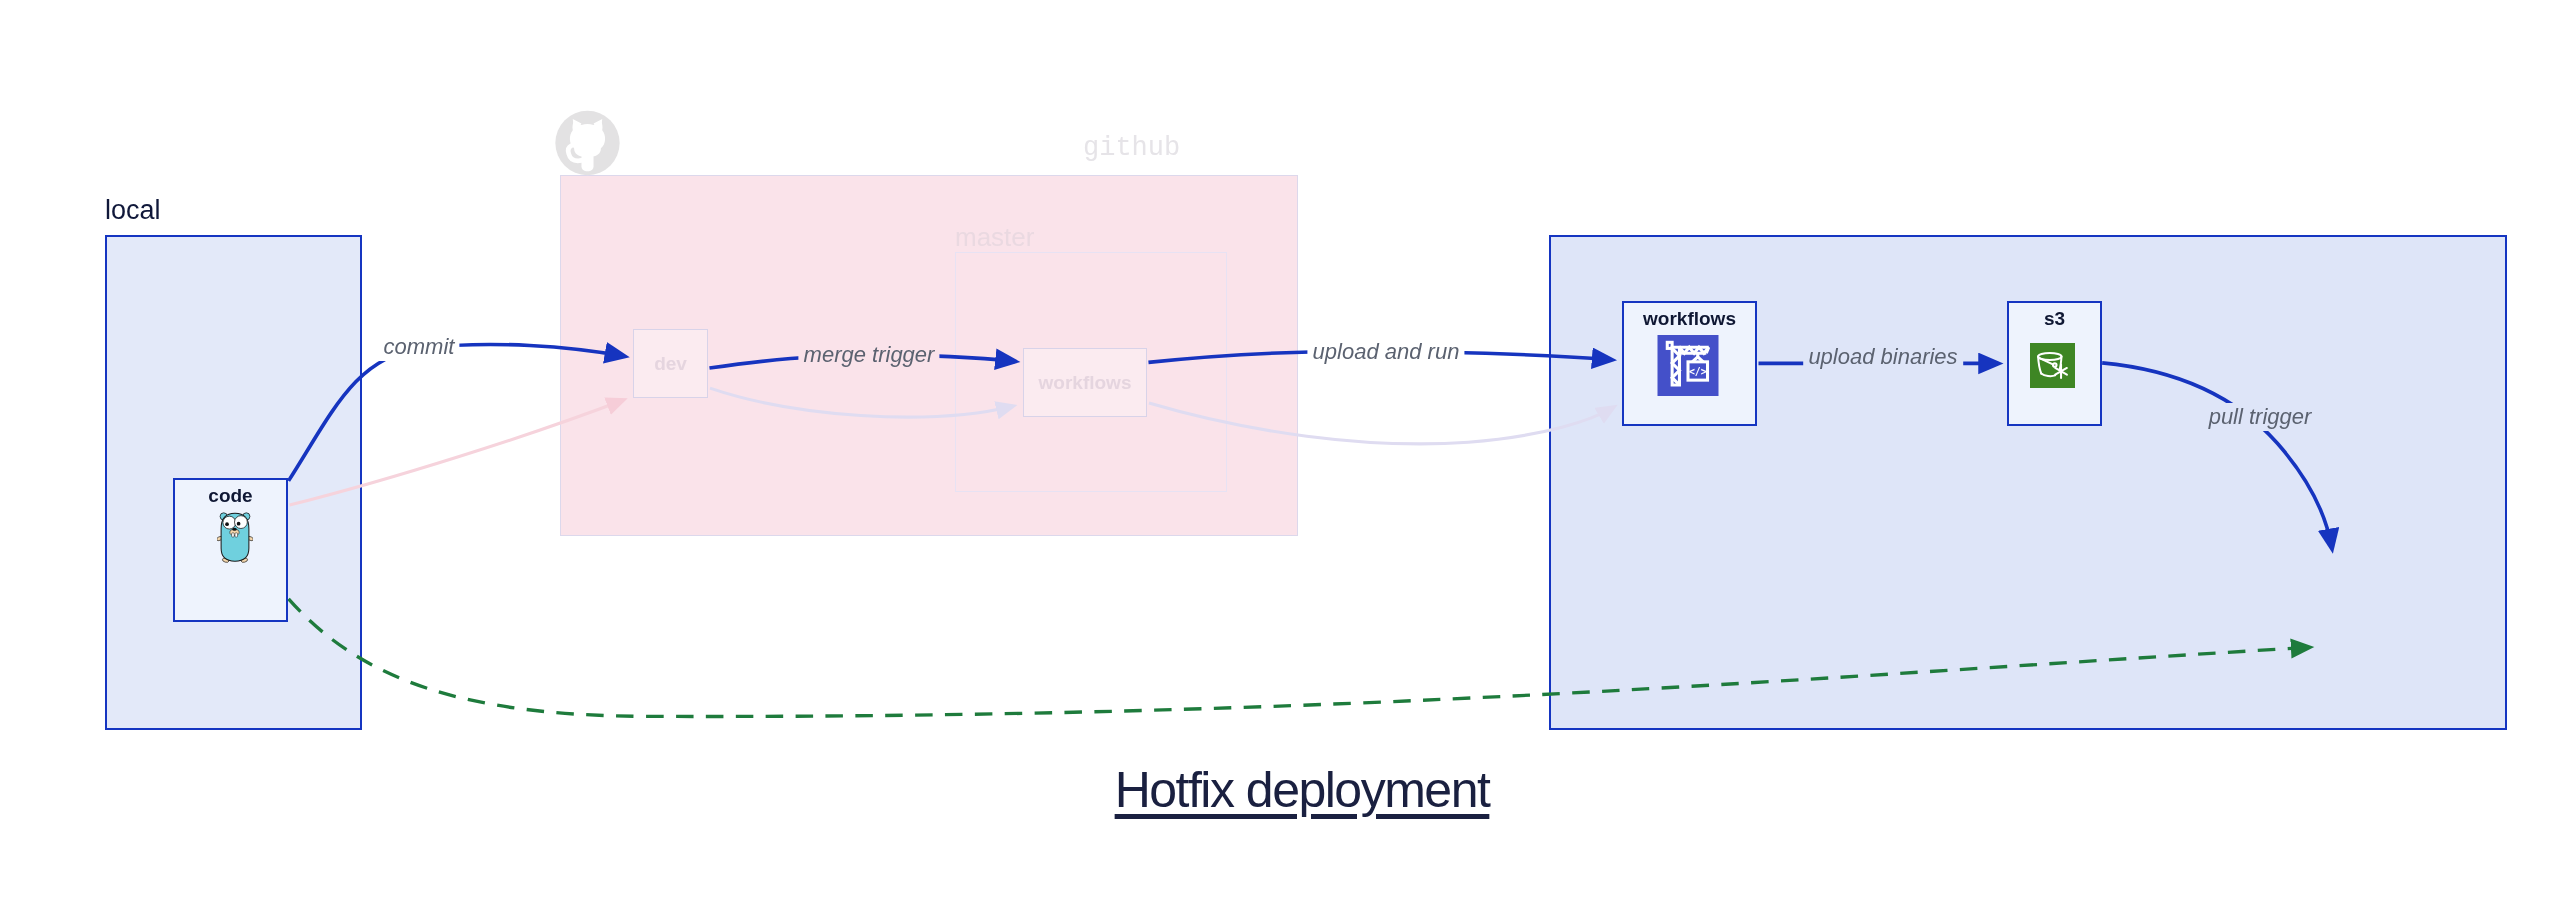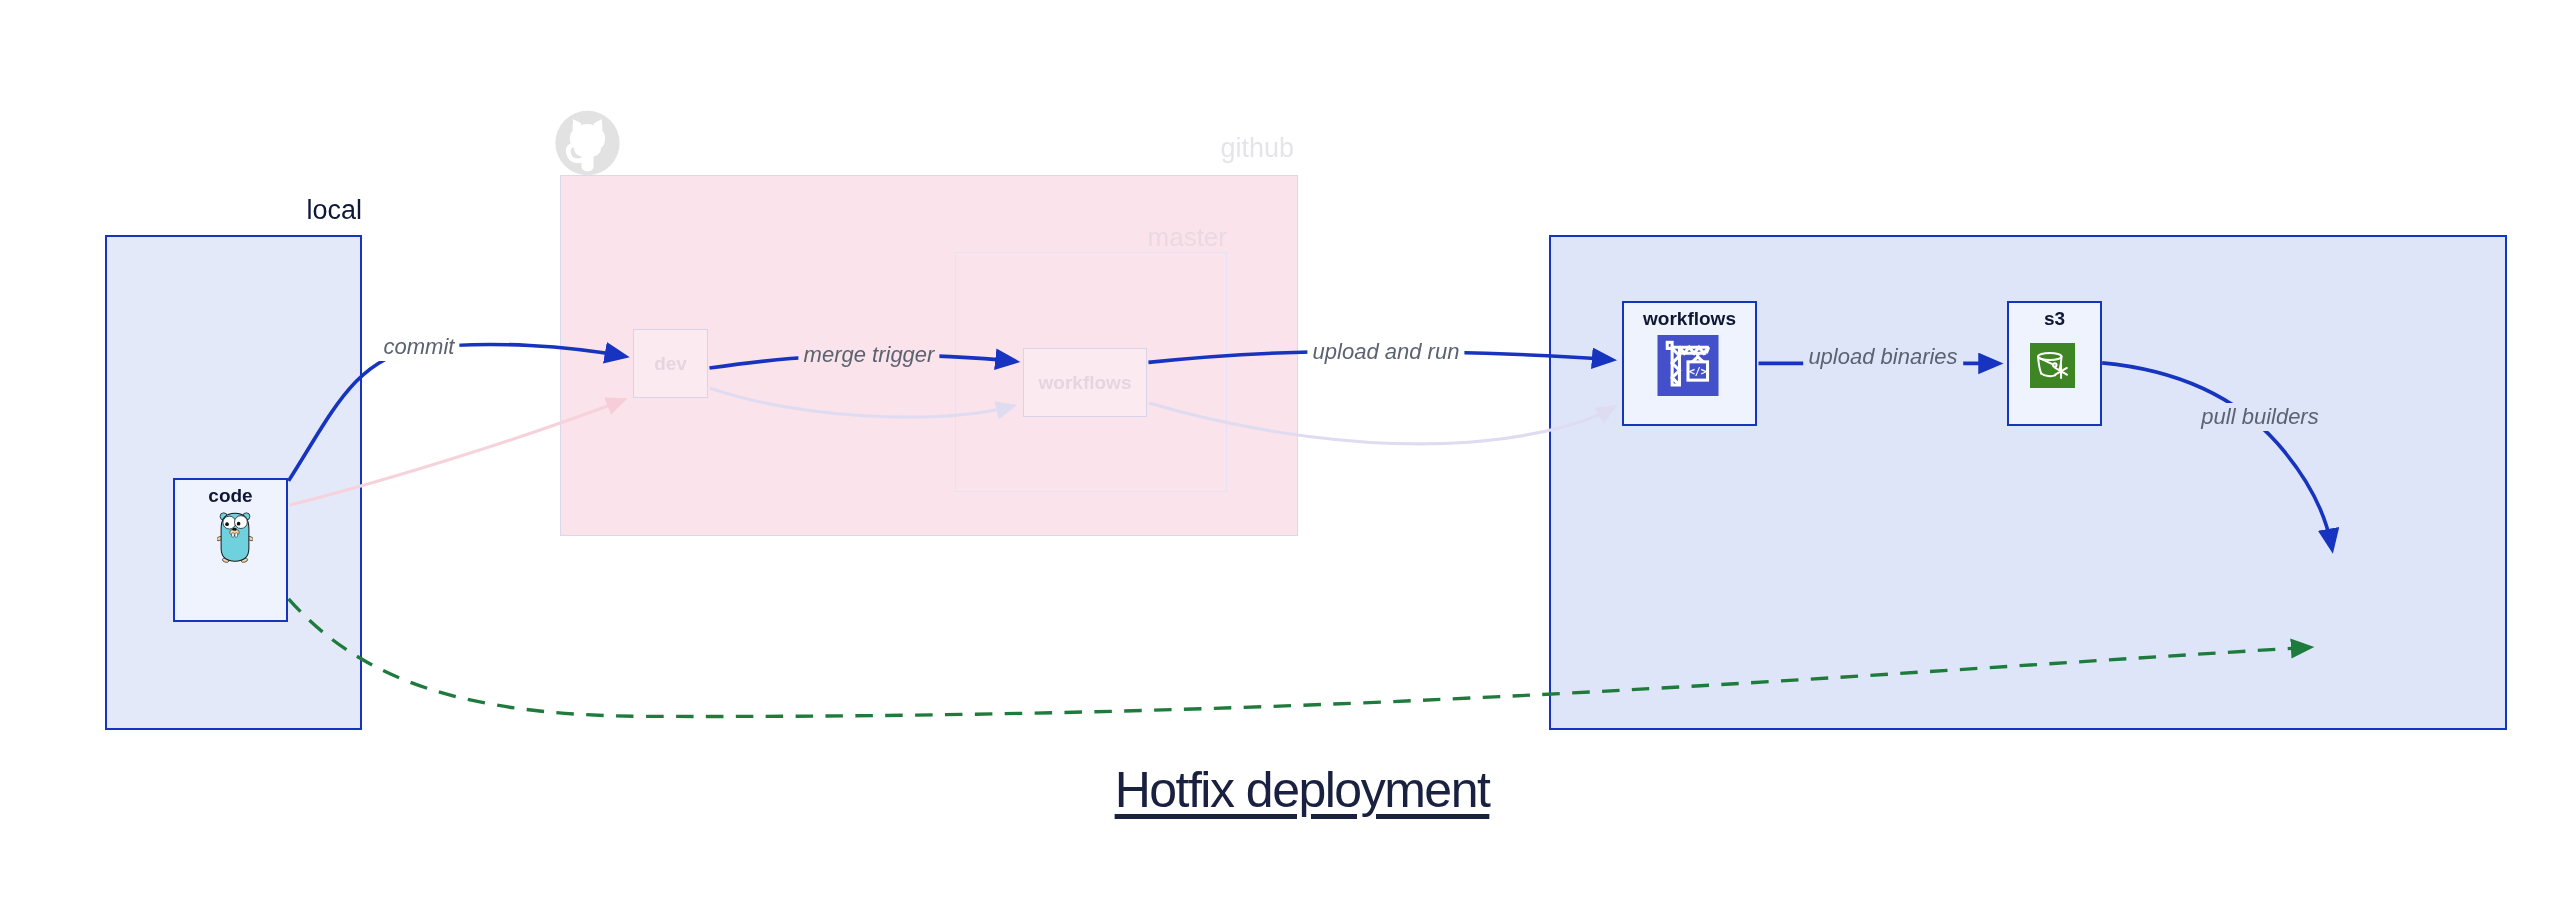--- a/index.html
+++ b/index.html
@@ -17,23 +17,23 @@
   .c-local{left:105px;top:235px;width:257px;height:495px;
            background:#e3e9f9;border:2.6px solid #1535c1;}
   .c-github{left:560px;top:175px;width:738px;height:361px;
             background:#fae3ea;border:1.5px solid #dcd8ec;}
   .c-master{left:955px;top:252px;width:272px;height:240px;
             background:transparent;border:1.5px solid #e7e2f3;}
   .c-aws{left:1549px;top:235px;width:958px;height:495px;
          background:#dee5f8;border:2.6px solid #1535c1;}
 
   
-  .c-lbl{font-size:27px;color:#10183a;text-align:right;}
+  .c-lbl{font-size:27px;color:#10183a;text-align:left;}
   .l-local{left:105px;top:195px;width:257px;}
-  .l-github{left:1083px;top:133px;width:211px;text-align:right;color:#e6e4e8;}
+  .l-github{left:1083px;top:133px;width:211px;text-align:left;color:#e6e4e8;font-family:Liberation Mono, monospace;}
   .l-master{left:955px;top:222px;width:272px;font-size:26px;color:#ead9e1;}
   .l-aws{left:1549px;top:195px;width:958px;}
 
   
   .node{border:2.1px solid #1535c1;background:#eef3fd;}
   .n-code{left:173px;top:478px;width:115px;height:144px;}
   .n-builders{left:1622px;top:301px;width:135px;height:125px;}
   .n-s3{left:2007px;top:301px;width:95px;height:125px;}
   .n-ec2{left:2328px;top:559px;width:98px;height:123px;}
   .n-dev{left:633px;top:329px;width:75px;height:69px;
@@ -192,18 +192,18 @@
         <path d="M 69 48 L 69 78 M 56 55.5 L 82 70.5 M 82 55.5 L 56 70.5"></path>
       </g>
     </svg>
   </div>
 
 
   <div class="lbl e-lbl on-white e-commit">commit</div>
   <div class="lbl e-lbl on-pink e-merge">merge trigger</div>
   <div class="lbl e-lbl on-white e-uploadrun">upload and run</div>
   <div class="lbl e-lbl on-aws e-uploadbin">upload binaries</div>
-  <div class="lbl e-lbl on-aws e-pullbin">pull builders</div>
+  <div class="lbl e-lbl on-aws e-pullbin">pull trigger</div>
 
   <div class="title">Hotfix deployment</div>
 
 </div>
 
 
 </body></html>

